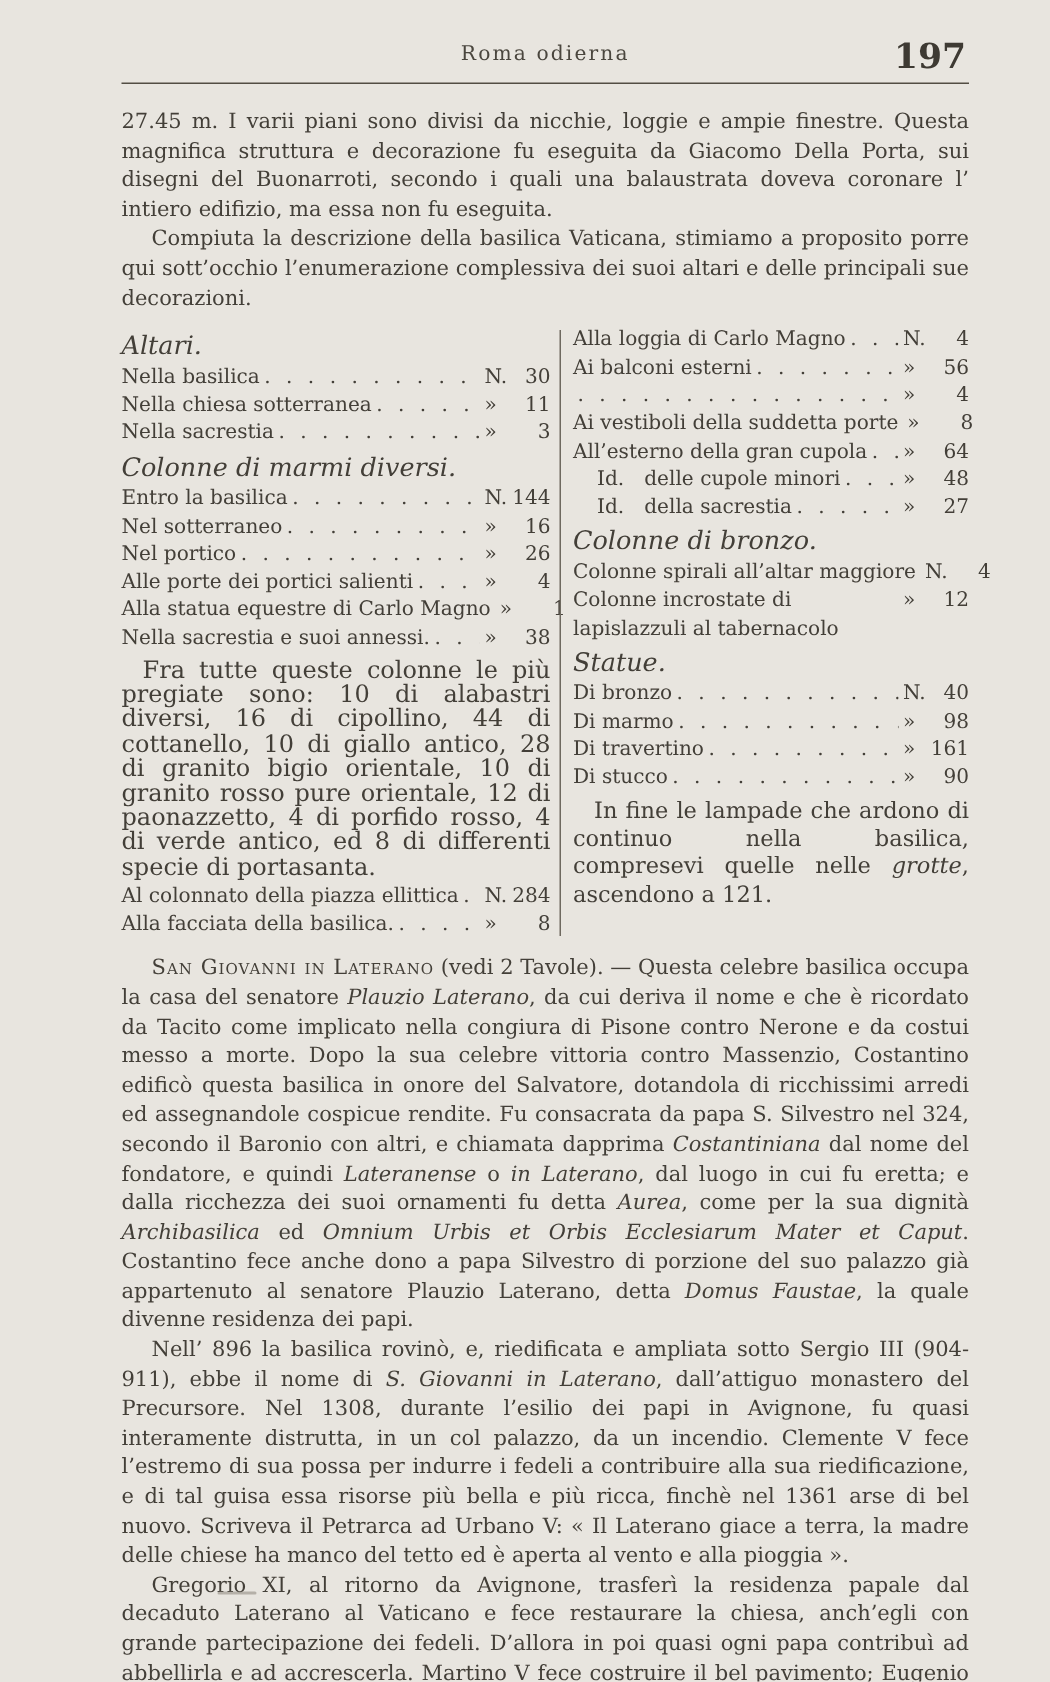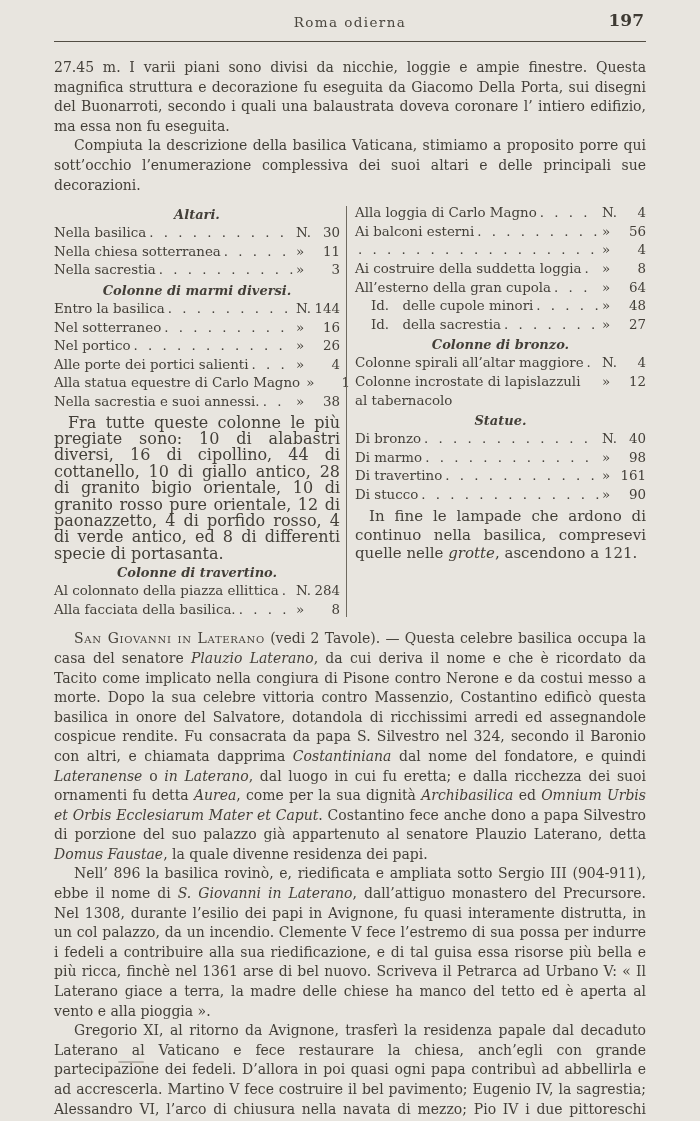--- a/index.html
+++ b/index.html
@@ -3,35 +3,35 @@
 <meta charset="utf-8">
 <style>
   * { box-sizing: border-box; }
   html, body { margin: 0; padding: 0; }
   body {
     width: 700px; height: 1121px; overflow: hidden;
     background: #e8e5df;
     color: #433f38;
     font-family: "DejaVu Serif", serif;
   }
-  .page { position: relative; height: 100%; padding: 14px 54px 0; }
+  .page { position: relative; height: 100%; padding: 28px 54px 0; margin-left: 27px; }
 
   .pheader { position: relative; height: 22px; }
   .running-title { display: block; text-align: center; font-size: 13.5px; letter-spacing: 1.4px; color: #4a463e; }
-  .page-num { position: absolute; right: 2px; top: -4px; font-weight: bold; font-size: 17px; color: #3e3a33; }
+  .page-num { position: absolute; right: 2px; top: -4px; font-weight: bold; font-size: 23px; color: #3e3a33; }
   .hrule { border-bottom: 1.4px solid #524d43; margin: 5px 0 16px; }
 
   p.bodyp { margin: 0; font-size: 14px; line-height: 19.6px; text-align: justify; }
   p.ind { text-indent: 20px; }
 
   .stats { display: flex; margin: 9px 0 10px; }
   .scol.l { width: 286px; }
   .vdiv { width: 1px; background: #6e695f; margin: 2px 8px 2px 6px; }
   .scol.r { flex: 1; min-width: 0; }
-  .sheading { font-style: italic; text-align: center; font-size: 13px; margin: 3px 0 2px; font-weight: bold; }
+  .sheading { font-style: italic; text-align: left; font-size: 17px; margin: 3px 0 2px; }
   .srow { display: flex; align-items: baseline; font-size: 13.4px; line-height: 18.6px; }
   .lbl { white-space: nowrap; }
   .srow.indent .lbl { padding-left: 16px; }
   .dots { flex: 1; overflow: hidden; margin: 0 3px; white-space: nowrap; }
   .dots::after { content: ". . . . . . . . . . . . . . . . . . . . . . . . . . . ."; letter-spacing: 3px; }
   .unit { width: 17px; flex: none; }
   .val { width: 27px; flex: none; text-align: right; }
   .srow.wrap { }
   .srow.wrap .lbl { white-space: normal; }
   .snote { margin: 3px 0 3px; font-size: 16px; line-height: 16.4px; text-align: justify; text-indent: 14px; }
@@ -114,21 +114,20 @@
       </div>
       <div class="srow">
         <span class="lbl">Nella sacrestia e suoi annessi.</span>
           <span class="dots"></span>
           <span class="unit">»</span>
           <span class="val">38</span>
       </div>
 
       <p class="snote">Fra tutte queste colonne le più pregiate sono: 10 di alabastri diversi, 16 di cipollino, 44 di cottanello, 10 di giallo antico, 28 di granito bigio orientale, 10 di granito rosso pure orientale, 12 di paonazzetto, 4 di porfido rosso, 4 di verde antico, ed 8 di differenti specie di portasanta.</p>
 
-      <div class="sheading">Colonne di travertino.</div>
 
       <div class="srow">
         <span class="lbl">Al colonnato della piazza ellittica</span>
           <span class="dots"></span>
           <span class="unit">N.</span>
           <span class="val">284</span>
       </div>
       <div class="srow">
         <span class="lbl">Alla facciata della basilica.</span>
           <span class="dots"></span>
@@ -152,21 +151,21 @@
           <span class="dots"></span>
           <span class="unit">»</span>
           <span class="val">56</span>
       </div>
       <div class="srow">
           <span class="dots"></span>
           <span class="unit">»</span>
           <span class="val">4</span>
       </div>
       <div class="srow">
-        <span class="lbl">Ai costruire della suddetta loggia</span>
+        <span class="lbl">Ai vestiboli della suddetta porte</span>
           <span class="dots"></span>
           <span class="unit">»</span>
           <span class="val">8</span>
       </div>
       <div class="srow">
         <span class="lbl">All’esterno della gran cupola</span>
           <span class="dots"></span>
           <span class="unit">»</span>
           <span class="val">64</span>
       </div>

